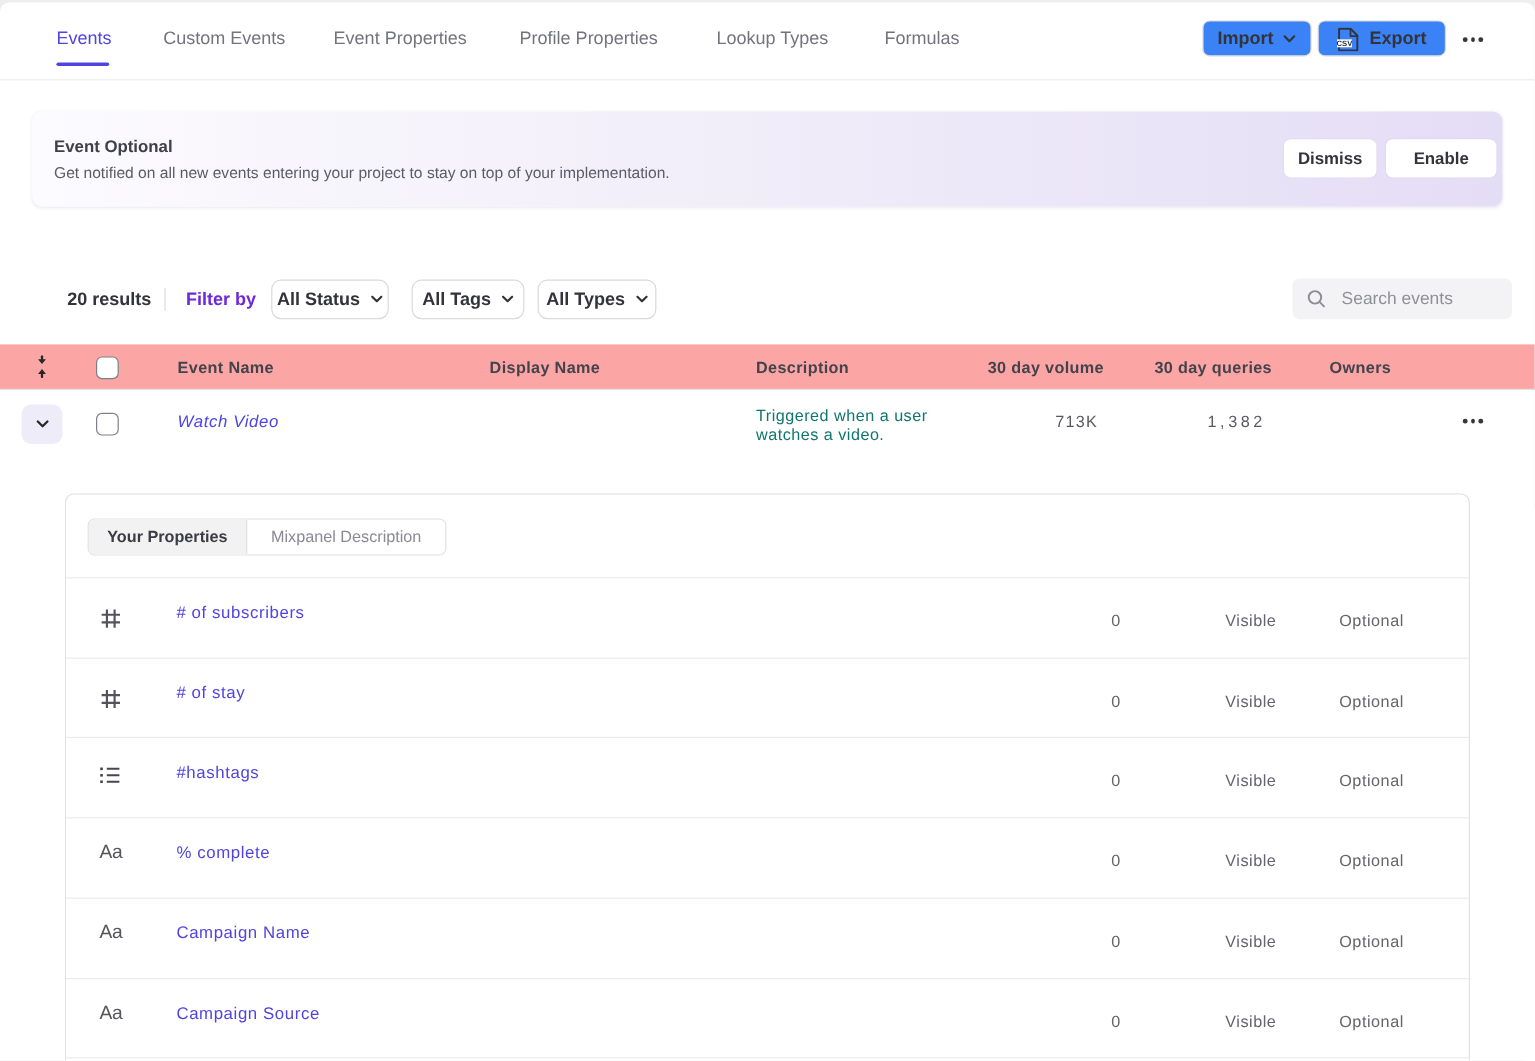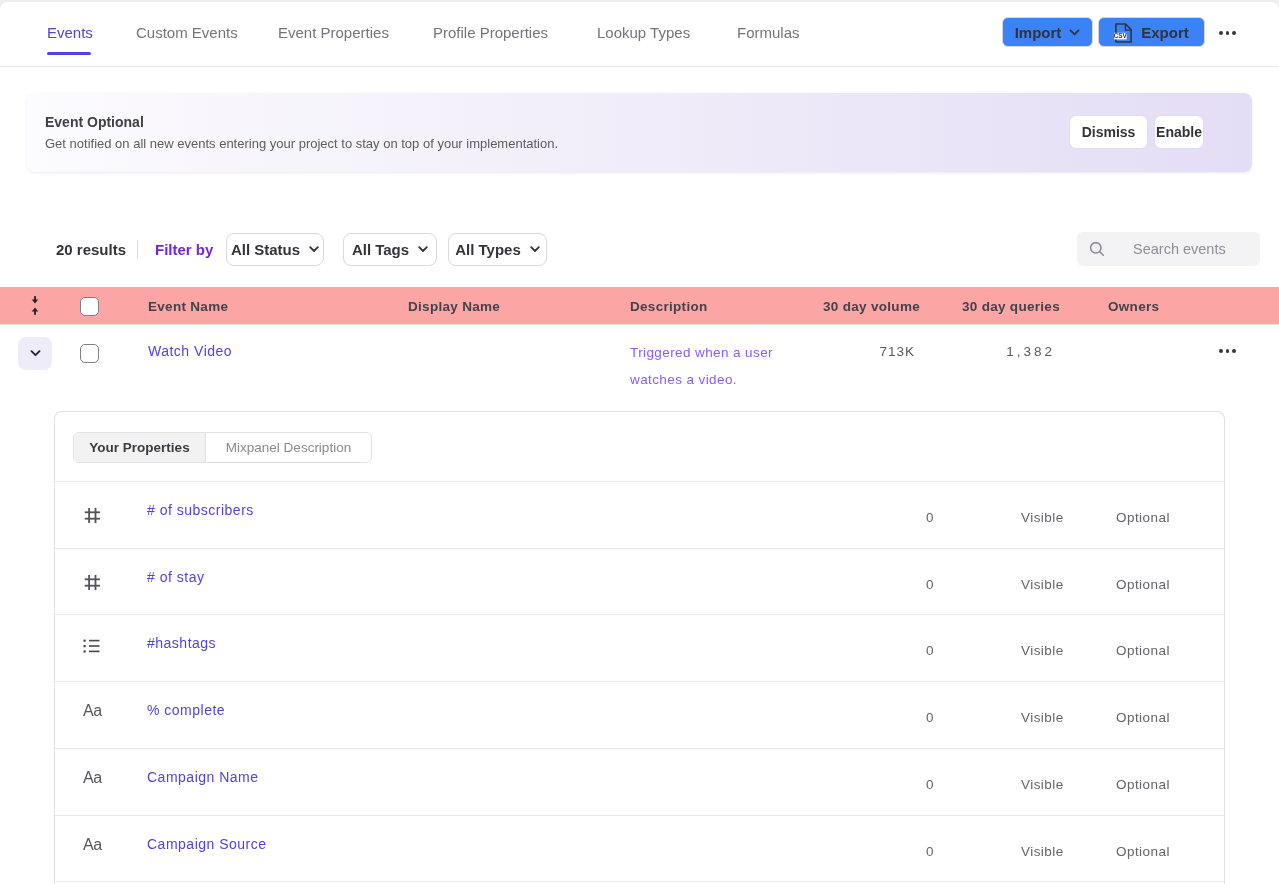--- a/index.html
+++ b/index.html
@@ -61,41 +61,41 @@
   <div class="dots abs" style="left:1219px; top:31px;">
       <i></i>
       <i></i>
       <i></i>
     </div>
 
   <div class="banner">
     <div class="abs" style="left:18px; top:21px; font-size:14px; font-weight:700; color:#40404a;">Event Optional</div>
     <div class="abs" style="left:18px; top:43px; font-size:13px; color:#5c5c66;">Get notified on all new events entering your project to stay on top of your implementation.</div>
     <div class="bbtn" style="left:1043px; width:77px;">Dismiss</div>
-    <div class="bbtn" style="left:1128px; width:48px;">Enable</div>
+    <div class="bbtn" style="left:1128px; width:92px;">Enable</div>
   </div>
 
   <div class="abs" style="left:56px; top:241px; font-size:15px; font-weight:600; color:#33333b;">20 results</div>
   <div class="abs" style="left:137px; top:240px; width:1px; height:19px; background:#dcdce0;"></div>
   <div class="abs" style="left:155px; top:241px; font-size:15px; font-weight:600; color:#6d28d9;">Filter by</div>
   <div class="ddbtn" style="left:226px; width:98px;">All Status <svg width="10" height="7" viewBox="0 0 10 7">
         <path d="M1.2 1.2 L5 5 L8.8 1.2" stroke="#33333b" stroke-width="1.8" fill="none" stroke-linecap="round" stroke-linejoin="round"></path>
       </svg></div>
   <div class="ddbtn" style="left:343px; width:94px;">All Tags <svg width="10" height="7" viewBox="0 0 10 7">
         <path d="M1.2 1.2 L5 5 L8.8 1.2" stroke="#33333b" stroke-width="1.8" fill="none" stroke-linecap="round" stroke-linejoin="round"></path>
       </svg></div>
   <div class="ddbtn" style="left:448px; width:99px;">All Types <svg width="10" height="7" viewBox="0 0 10 7">
         <path d="M1.2 1.2 L5 5 L8.8 1.2" stroke="#33333b" stroke-width="1.8" fill="none" stroke-linecap="round" stroke-linejoin="round"></path>
       </svg></div>
   <div class="abs" style="left:1077px; top:232px; width:183px; height:34px; background:#f3f3f5; border-radius:6px; display:flex; align-items:center;">
     <svg style="margin-left:12px;" width="16" height="16" viewBox="0 0 16 16">
         <circle cx="6.8" cy="6.8" r="5.2" fill="none" stroke="#8d8d95" stroke-width="1.6"></circle>
         <path d="M10.8 10.8 L14.3 14.3" stroke="#8d8d95" stroke-width="1.6" stroke-linecap="round"></path>
       </svg>
-    <span style="margin-left:28px; font-size:14.5px; color:#8f8f98;">Search events</span>
+    <span style="margin-left:13px; font-size:14.5px; color:#8f8f98;">Search events</span>
   </div>
 
   <div class="hdr">
     <svg class="abs" style="left:29px; top:9px;" width="12" height="19" viewBox="0 0 12 19">
       <g stroke="#26262b" stroke-width="1.9" fill="none" stroke-linecap="round">
         <path d="M6 0.9 V4.6"></path>
           <path d="M6 18.1 V14.4"></path>
       </g>
       <path d="M2.7 3.4 L9.3 3.4 L6 7.4 z" fill="#26262b"></path>
       <path d="M2.7 15.6 L9.3 15.6 L6 11.6 z" fill="#26262b"></path>
@@ -108,22 +108,22 @@
     <div class="hcell" style="right:219px;">30 day queries</div>
     <div class="hcell" style="left:1108px;">Owners</div>
   </div>
 
   <div class="abs" style="left:18px; top:337px; width:34px; height:33px; background:#efecfa; border-radius:8px; display:flex; align-items:center; justify-content:center;">
     <svg width="11" height="7" viewBox="0 0 11 7">
         <path d="M1.5 1.2 L5.5 5.2 L9.5 1.2" stroke="#26262b" stroke-width="1.9" fill="none" stroke-linecap="round" stroke-linejoin="round"></path>
       </svg>
   </div>
   <div class="cbox" style="left:80px; top:344px;"></div>
-  <div class="abs" style="left:148px; top:343px; font-size:14px; color:#4f44e0; letter-spacing:0.5px;">Watch Video</div>
-  <div class="abs" style="left:630px; top:339px; font-size:13.5px; color:#8b5cf6; line-height:27px; letter-spacing:0.4px;">Triggered when a user<br>watches a video.</div>
+  <div class="abs" style="left:148px; top:343px; font-size:14px; color:#4f44e0; letter-spacing:0.5px;font-style:italic;">Watch Video</div>
+  <div class="abs" style="left:630px; top:339px; font-size:13.5px; color:#0f766e; line-height:16px; letter-spacing:0.4px;">Triggered when a user<br>watches a video.</div>
   <div class="abs" style="left:815px; top:344px; width:100px; text-align:right; font-size:13.5px; color:#595962; letter-spacing:1px;">713K</div>
   <div class="abs" style="left:955px; top:344px; width:100px; text-align:right; font-size:13.5px; color:#595962; letter-spacing:3px;">1,382</div>
   <div class="dots abs" style="left:1219px; top:349px;">
       <i></i>
       <i></i>
       <i></i>
     </div>
 
   <div class="panel">
     <div class="seg">

